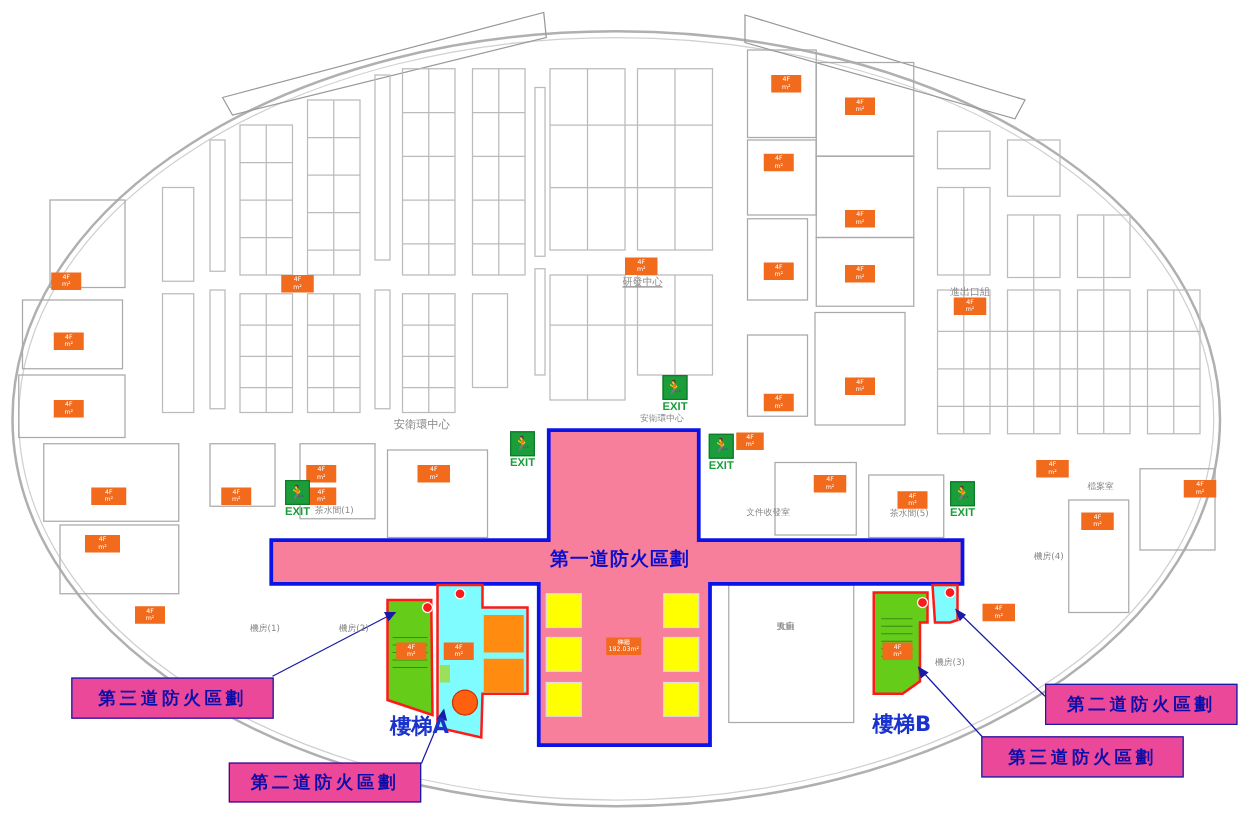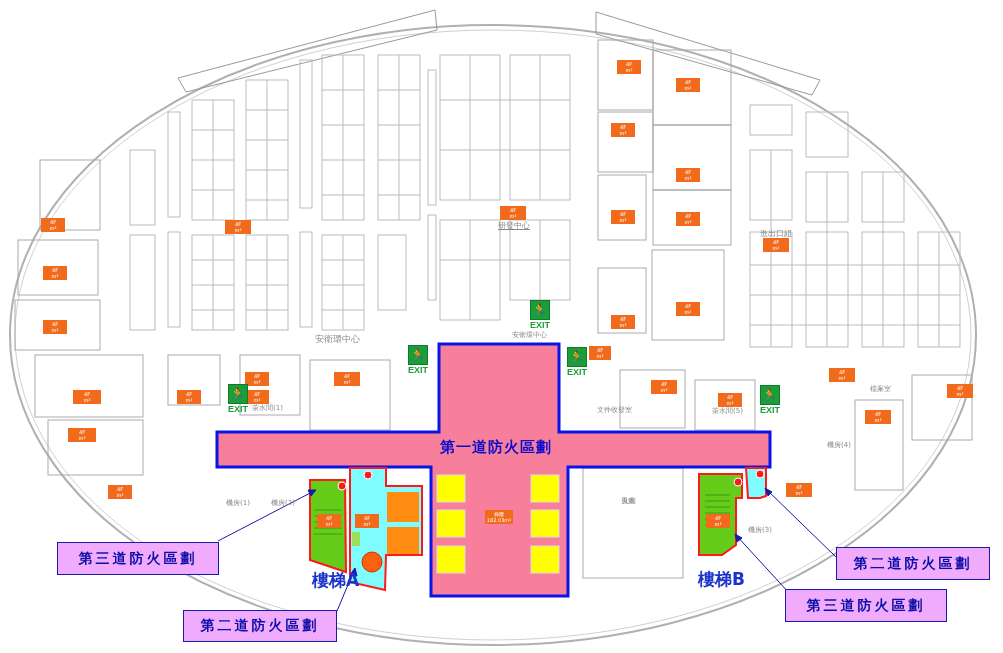--- a/index.html
+++ b/index.html
@@ -1,18 +1,18 @@
 <!DOCTYPE html>
 <html><head>
 <meta charset="utf-8">
 <style>
   html,body{margin:0;padding:0;background:#ffffff;}
   body{width:1003px;height:653px;position:relative;overflow:hidden;font-family:"DejaVu Sans",sans-serif;}
   svg{position:absolute;left:0;top:0;}
-  .lbl-box{position:absolute;background:#f0abfc;border:1.5px solid #1a1aa8;color:#0d0da8;font-family:"DejaVu Serif",serif;font-weight:bold;font-size:14px;display:flex;align-items:center;justify-content:center;letter-spacing:3px;}
+  .lbl-box{position:absolute;background:#ec4899;border:1.5px solid #1a1aa8;color:#0d0da8;font-family:"DejaVu Serif",serif;font-weight:bold;font-size:14px;display:flex;align-items:center;justify-content:center;letter-spacing:3px;}
   .stair-lbl{position:absolute;color:#1a33cc;font-size:17px;font-weight:bold;font-family:"DejaVu Sans",sans-serif;}
   .zone1-lbl{position:absolute;color:#0d0dcc;font-family:Liberation Sans, sans-serif;font-weight:bold;font-size:15px;letter-spacing:1px;}
   .tag{position:absolute;background:#f26a1b;color:#fff;font-size:5px;line-height:6px;text-align:center;padding:1px 1px;}
   .exit{position:absolute;width:20px;}
   .exit .pic{width:18px;height:18px;background:#1b9e3a;border:1px solid #0e7a2a;margin:0 auto;color:#fff;font-size:12px;line-height:18px;text-align:center;}
   .exit .txt{color:#1b9e3a;font-weight:bold;font-size:9px;text-align:left;font-family:"Liberation Sans",sans-serif;}
   .room-txt{position:absolute;color:#888;font-size:7px;}
 </style>
 </head>
 <body>
@@ -225,21 +225,21 @@
 <div class="tag" style="left:706px;top:514px;width:22px;">4F<br>m²</div>
 <div class="tag" style="left:485px;top:510px;width:26px;">
   <span>梯廳</span><br>
   <span>182.03m²</span>
 </div>
 
 <div class="room-txt" style="left:315px;top:333px;font-size:9px;">安衛環中心</div>
 <div class="room-txt" style="left:498px;top:220px;font-size:8px;text-decoration:underline;">研發中心</div>
 <div class="room-txt" style="left:760px;top:228px;font-size:8px;">進出口組</div>
 <div class="room-txt" style="left:512px;top:330px;">安衛環中心</div>
-<div class="room-txt" style="left:226px;top:498px;">機房(1)</div>
+<div class="room-txt" style="left:200px;top:498px;">機房(1)</div>
 <div class="room-txt" style="left:271px;top:498px;">機房(2)</div>
 <div class="room-txt" style="left:748px;top:525px;">機房(3)</div>
 <div class="room-txt" style="left:795px;top:440px;margin-left:32px;">機房(4)</div>
 <div class="room-txt" style="left:598px;top:496px;margin-left:24px;">女廁</div>
 <div class="room-txt" style="left:621px;top:496px;">男廁</div>
 <div class="room-txt" style="left:252px;top:403px;">茶水間(1)</div>
 <div class="room-txt" style="left:712px;top:406px;">茶水間(5)</div>
 <div class="room-txt" style="left:597px;top:405px;">文件收發室</div>
 <div class="room-txt" style="left:870px;top:384px;">檔案室</div>
 

